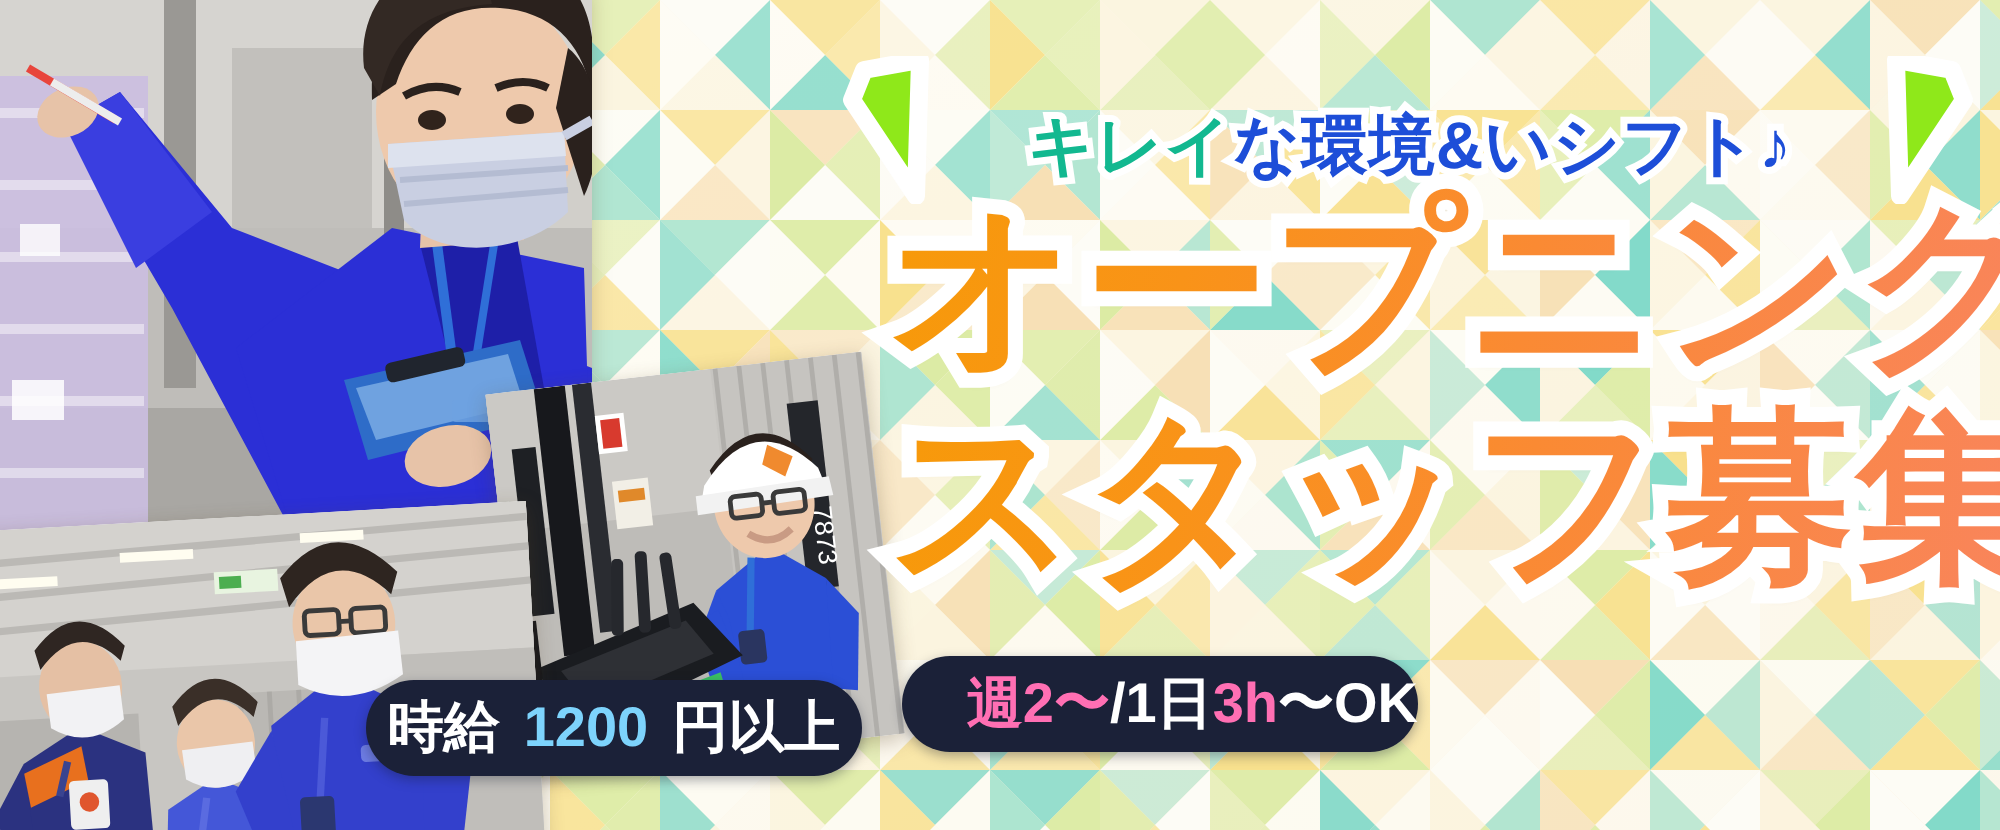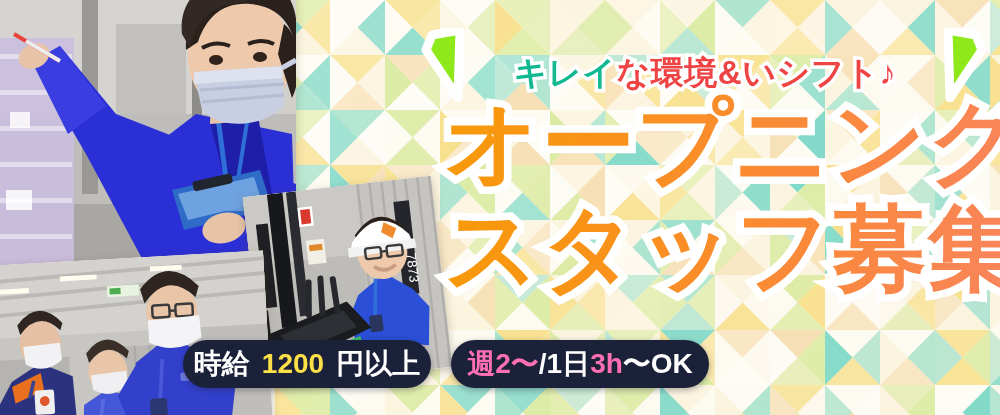--- a/index.html
+++ b/index.html
@@ -38,21 +38,21 @@
     position:absolute;left:455px;top:45px;width:500px;height:56px;
     display:flex;align-items:center;justify-content:center;
     font-size:33px;font-weight:bold;letter-spacing:.5px;white-space:nowrap;
   }
   #tagline span{
     -webkit-text-stroke:7px #ffffff;
     paint-order:stroke fill;
     text-shadow:0 0 1px #fff;
   }
   .tl-teal{color:#12B890;}
-  .tl-navy{color:#ef4444;}
+  .tl-navy{color:#1d4ed8;}
 
   
   #headline{
     position:absolute;left:444px;top:96px;width:560px;
     text-align:right;line-height:1.0;
   }
   .hl-line{
     font-size:94px;font-weight:bold;letter-spacing:1px;white-space:nowrap;
     position:relative;display:block;height:104px;
   }
@@ -75,23 +75,23 @@
     position:absolute;
     background:#1B2138;
     border-radius:28px;
     height:48px;
     display:flex;align-items:center;justify-content:center;
     font-size:28px;font-weight:bold;white-space:nowrap;
     color:#ffffff;letter-spacing:0px;
     box-shadow:0 2px 6px rgba(20,25,45,.35);
   }
   #badge-wage{left:183px;top:340px;width:248px;gap:12px;}
-  #badge-shift{left:451px;top:340px;width:258px;}
+  #badge-shift{left:451px;top:328px;width:258px;justify-content:flex-end;}
   #badge-car{left:742px;top:340px;width:224px;}
-  .b-green{color:#fde047;}
+  .b-green{color:#7dd3fc;}
   .b-pink{color:#FF6FB3;}
   .b-cyan{color:#7FE3E0;}
 </style>
 </head>
 <body>
 
 <div id="banner">
 
   <svg id="mosaic" viewBox="0 0 1000 415" preserveAspectRatio="none">
     <defs>

